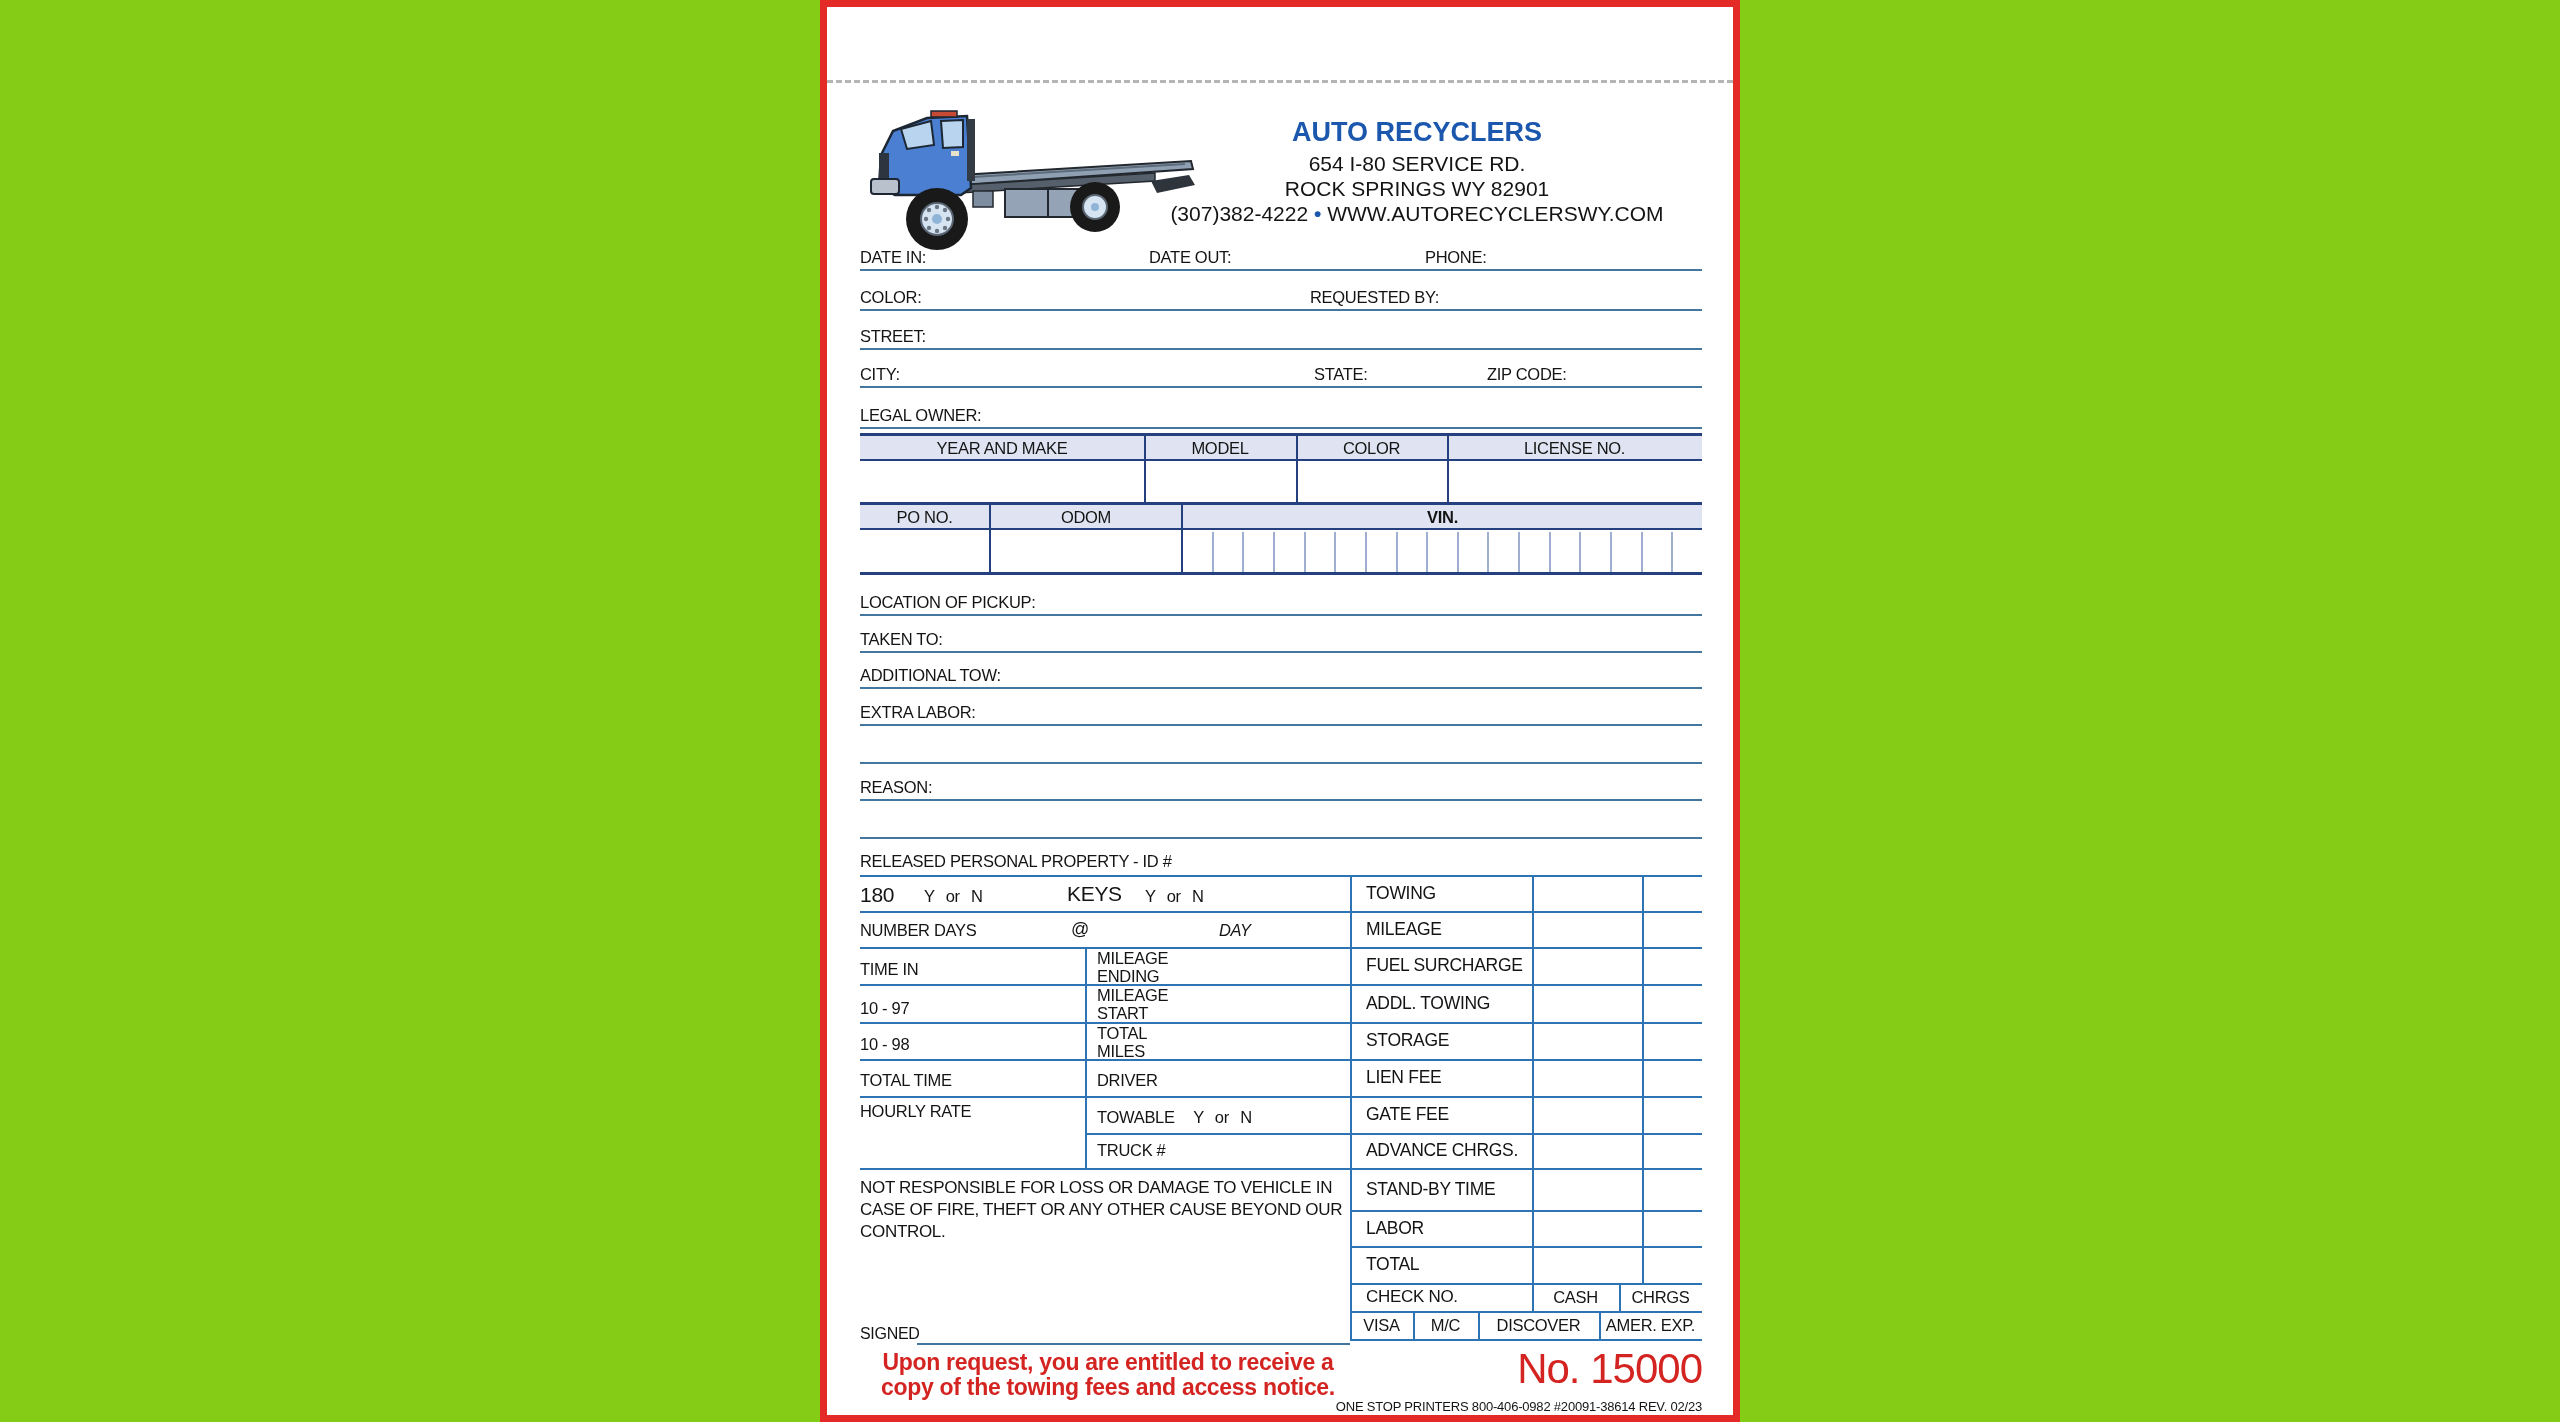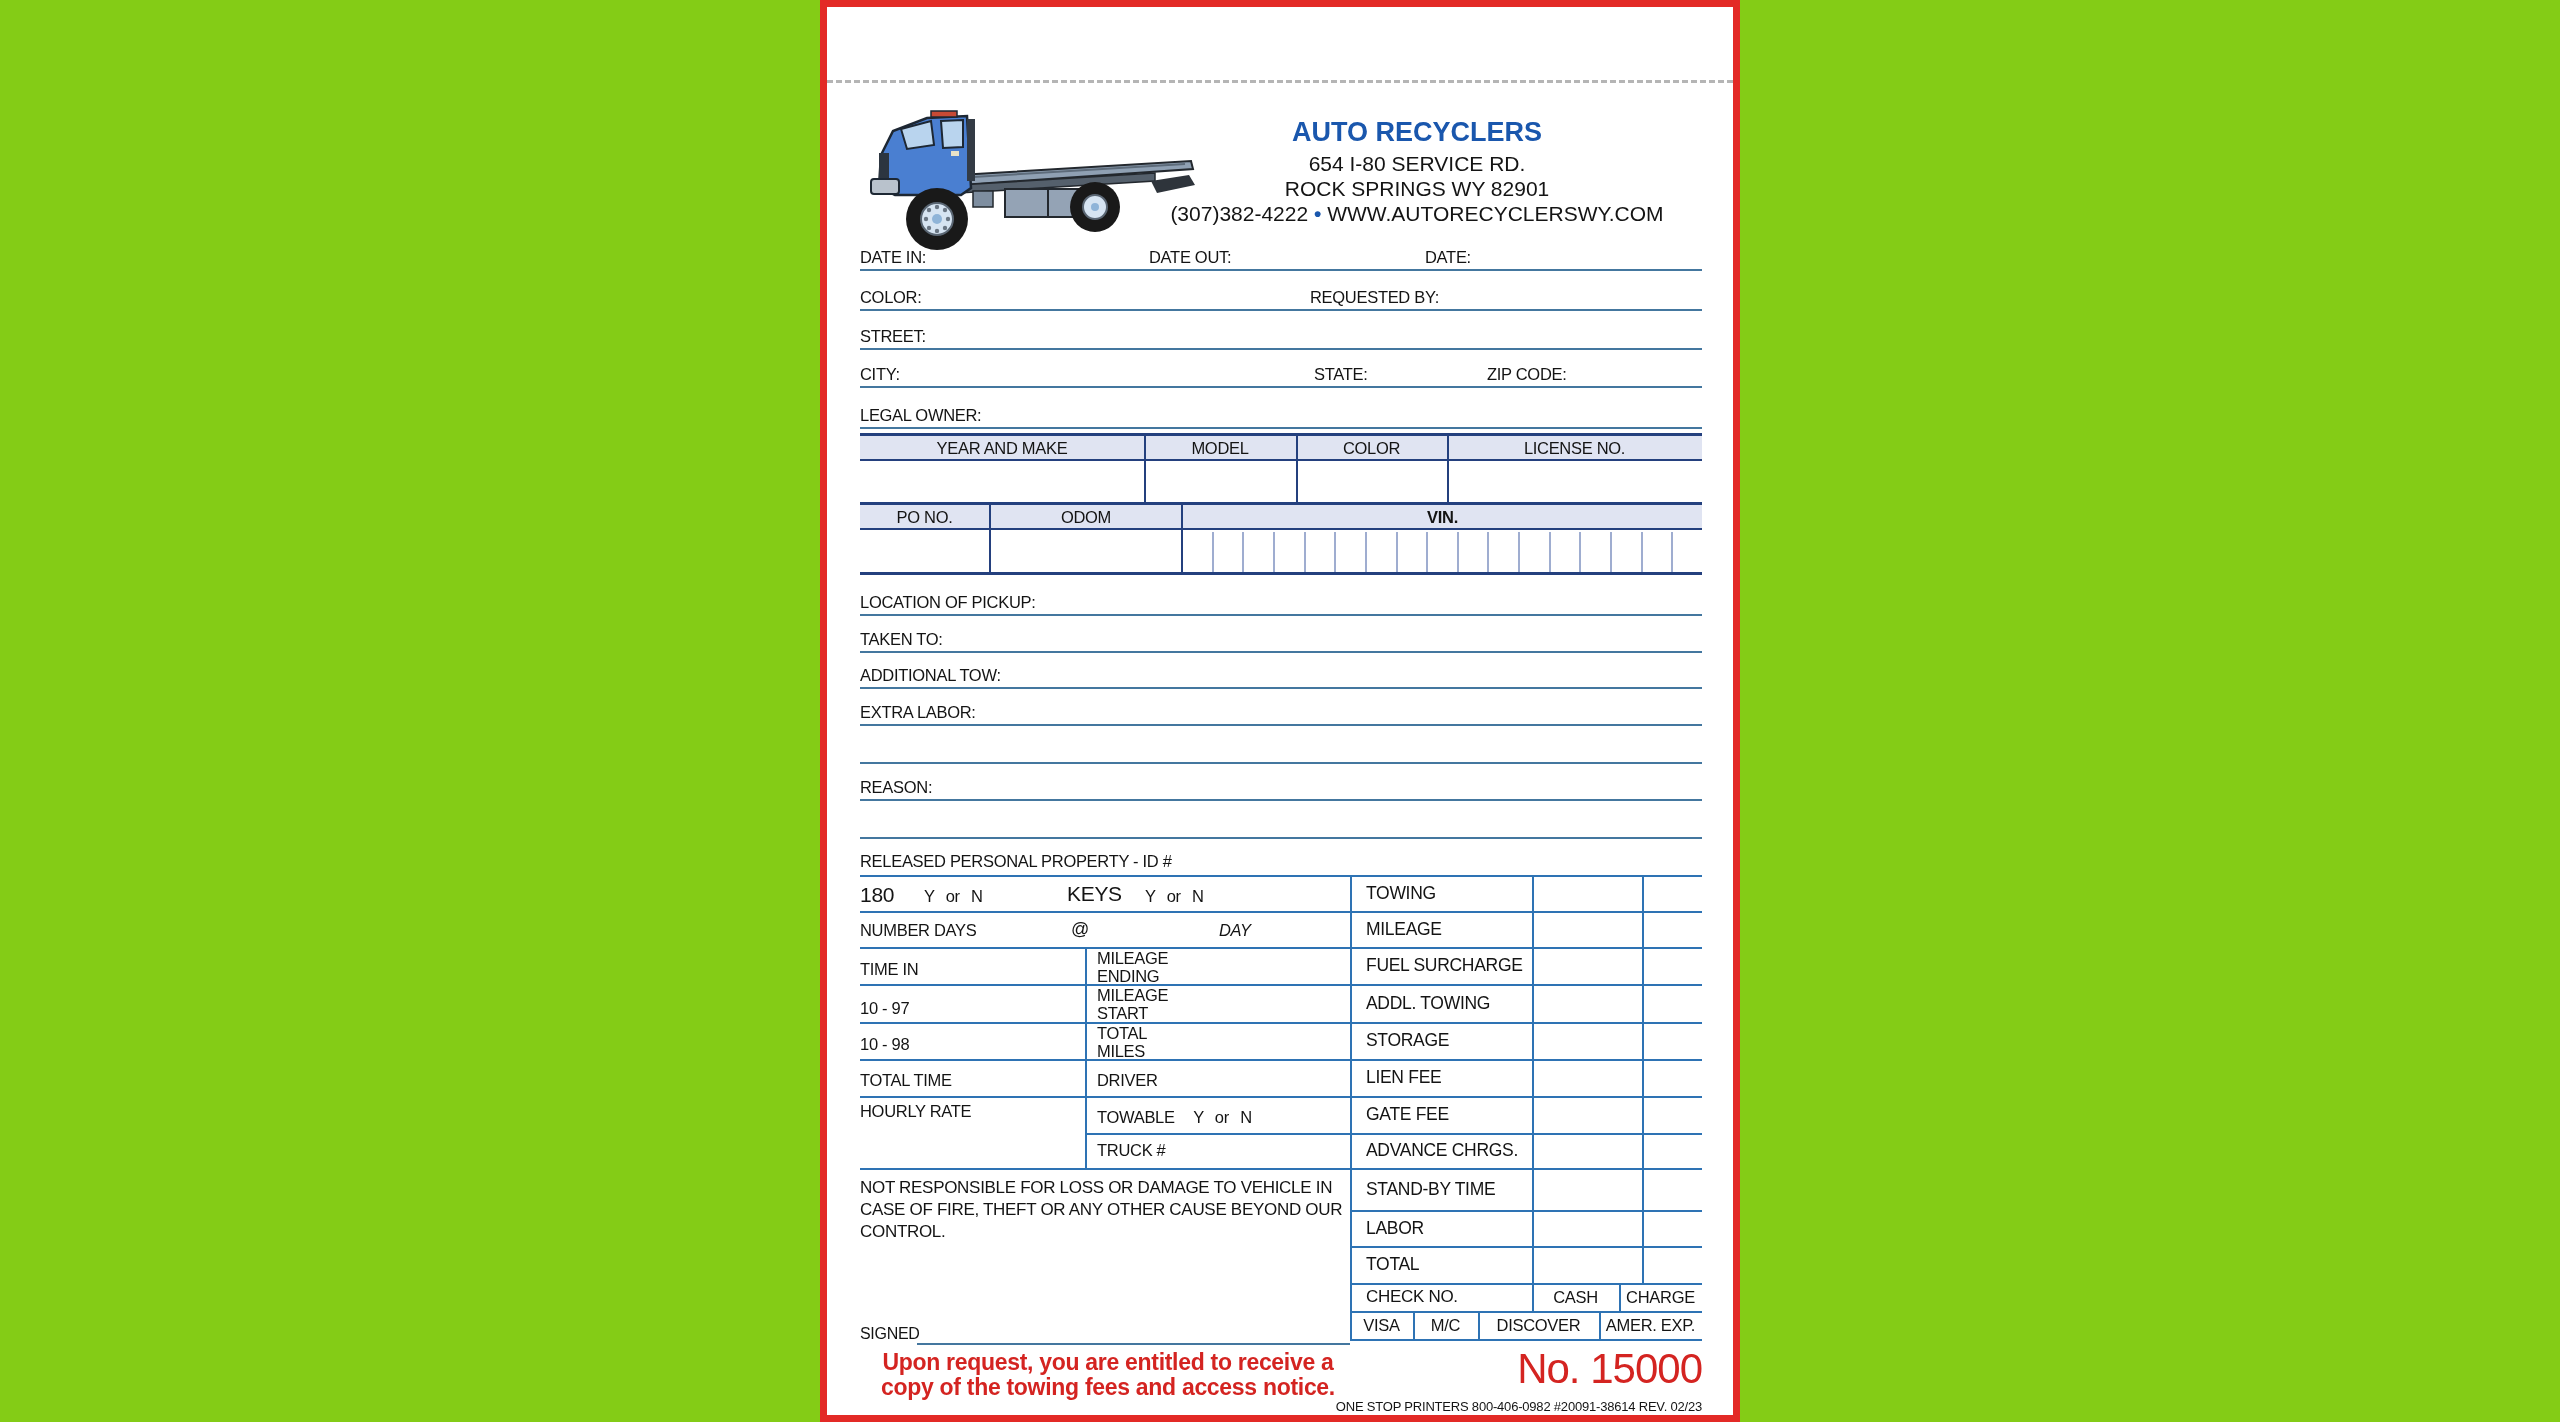--- a/index.html
+++ b/index.html
@@ -80,21 +80,21 @@
   <div class="title" style="top:170px;font-size:21px;">ROCK SPRINGS WY 82901</div>
   <div class="title" style="top:195px;font-size:21px;">
     <span>(307)382-4222</span>
     <span style="color:#1a57ad;font-weight:bold;">•</span>
     <span>WWW.AUTORECYCLERSWY.COM</span>
   </div>
 
   <div class="rule" style="left:33px;top:262px;width:842px;"></div>
   <div class="lbl" style="left:33px;top:241px;">DATE IN:</div>
   <div class="lbl" style="left:322px;top:241px;">DATE OUT:</div>
-  <div class="lbl" style="left:598px;top:241px;">DATE:</div>
+  <div class="lbl" style="left:598px;top:241px;">PHONE:</div>
 
   <div class="rule" style="left:33px;top:302px;width:842px;"></div>
   <div class="lbl" style="left:33px;top:281px;">COLOR:</div>
   <div class="lbl" style="left:483px;top:281px;">REQUESTED BY:</div>
 
   <div class="rule" style="left:33px;top:341px;width:842px;"></div>
   <div class="lbl" style="left:33px;top:320px;">STREET:</div>
 
   <div class="rule" style="left:33px;top:379px;width:842px;"></div>
   <div class="lbl" style="left:33px;top:358px;">CITY:</div>
@@ -224,21 +224,21 @@
   <div class="fee-lbl" style="top:1015px;height:37px;">STORAGE</div>
   <div class="fee-lbl" style="top:1052px;height:37px;">LIEN FEE</div>
   <div class="fee-lbl" style="top:1089px;height:37px;">GATE FEE</div>
   <div class="fee-lbl" style="top:1126px;height:35px;">ADVANCE CHRGS.</div>
   <div class="fee-lbl" style="top:1161px;height:42px;">STAND-BY TIME</div>
   <div class="fee-lbl" style="top:1203px;height:36px;">LABOR</div>
   <div class="fee-lbl" style="top:1239px;height:37px;">TOTAL</div>
 
   <div class="fee-lbl" style="top:1276px;height:28px;font-size:17px;">CHECK NO.</div>
   <div class="cell-c" style="left:705px;top:1281px;width:87px;">CASH</div>
-  <div class="cell-c" style="left:792px;top:1281px;width:83px;">CHARGE</div>
+  <div class="cell-c" style="left:792px;top:1281px;width:83px;">CHRGS</div>
   <div class="cell-c" style="left:523px;top:1309px;width:63px;">VISA</div>
   <div class="cell-c" style="left:586px;top:1309px;width:65px;">M/C</div>
   <div class="cell-c" style="left:651px;top:1309px;width:121px;">DISCOVER</div>
   <div class="cell-c" style="left:772px;top:1309px;width:103px;">AMER. EXP.</div>
 
   <div class="lbl" style="left:33px;top:1318px;font-size:16px;">SIGNED</div>
   <div class="rule" style="left:90px;top:1336px;width:433px;"></div>
 
   <div class="abs red" style="left:33px;top:1343px;width:496px;text-align:center;font-size:23px;font-weight:bold;line-height:25px;letter-spacing:-0.3px;">
     <div>Upon request, you are entitled to receive a</div>

